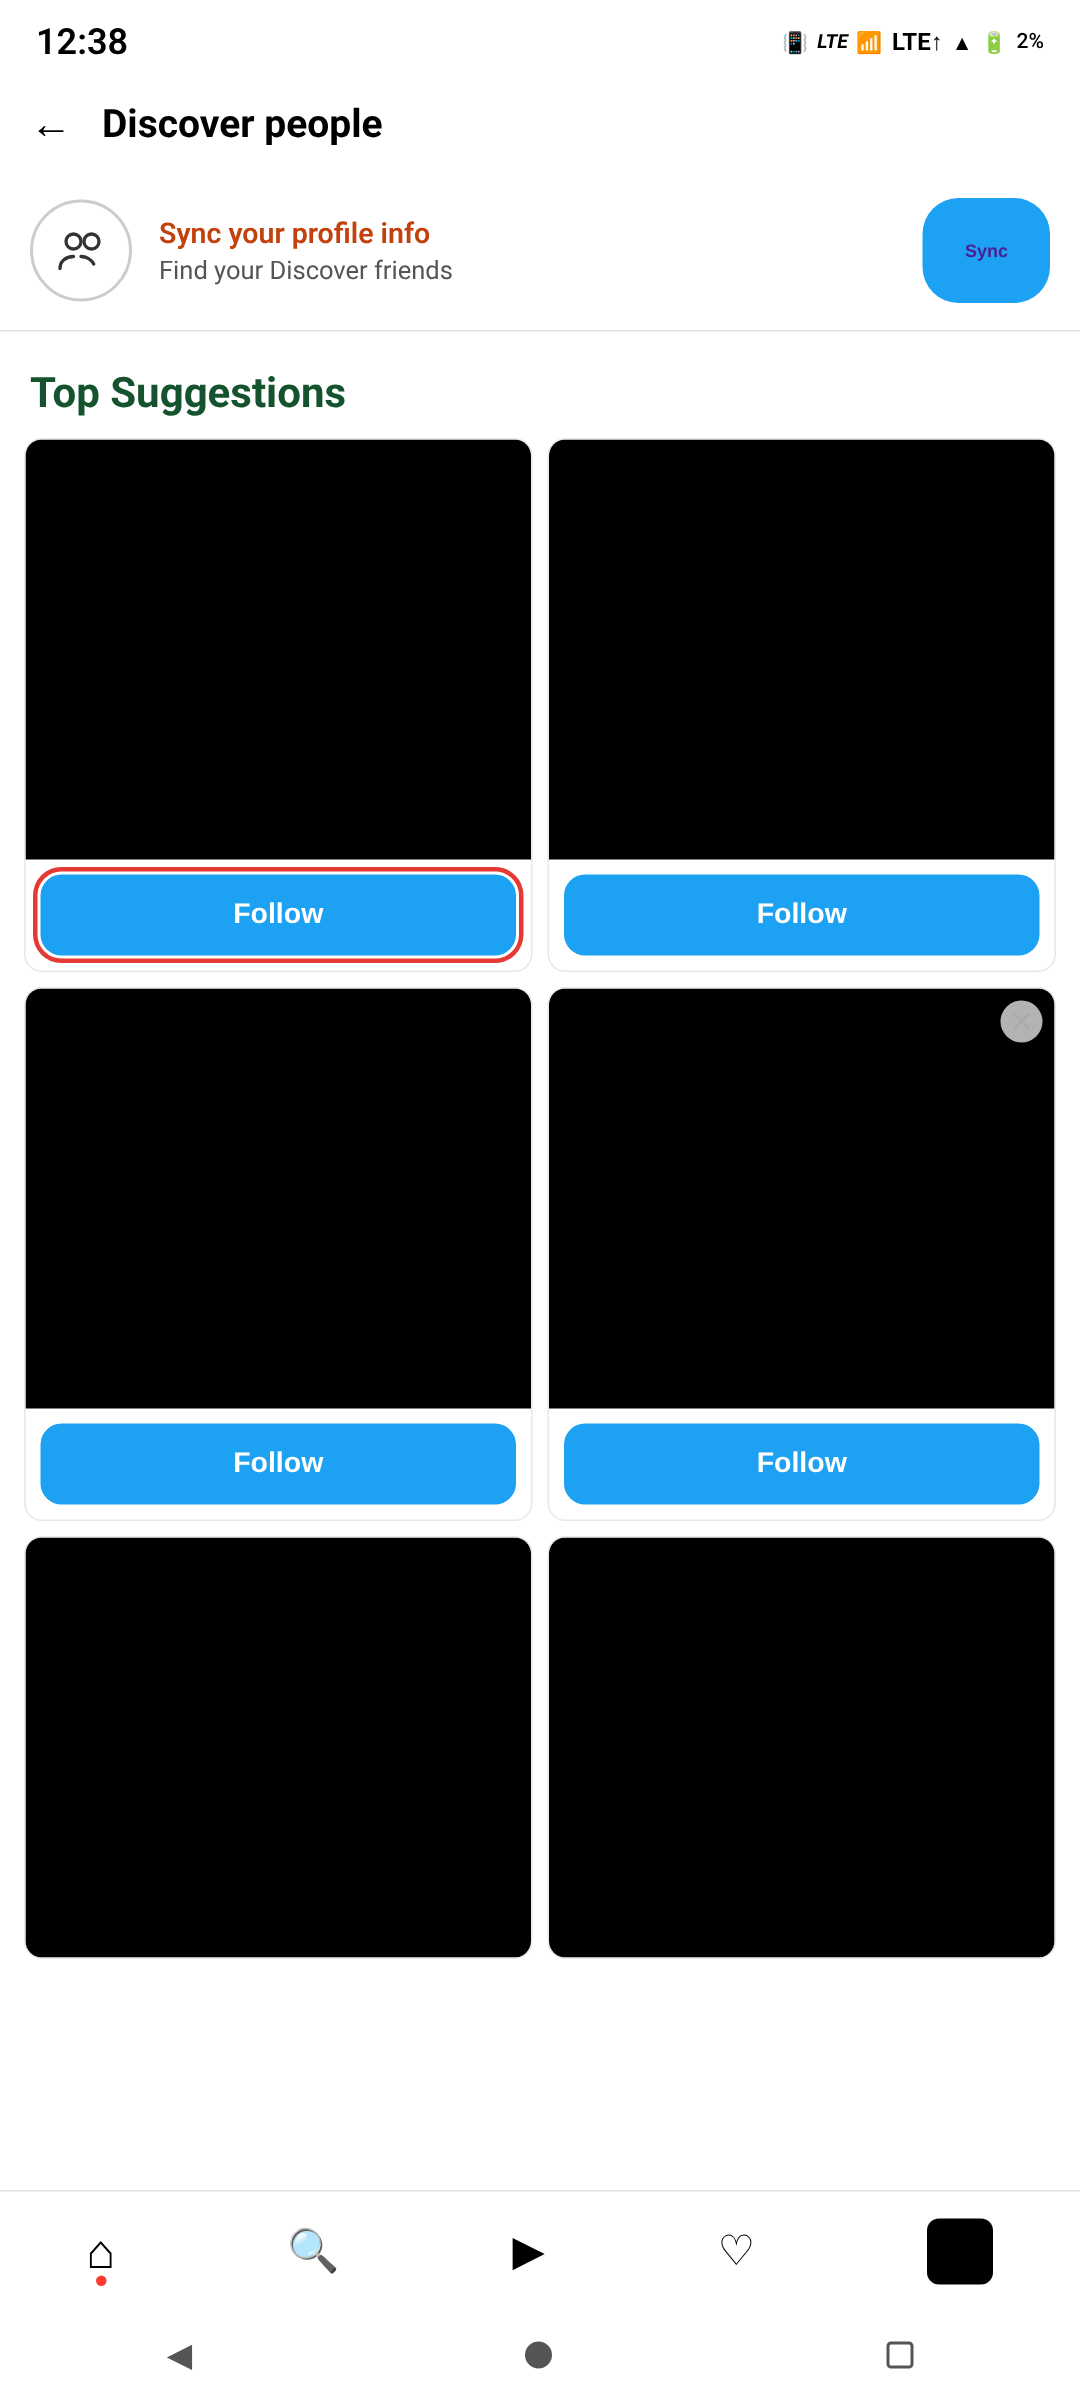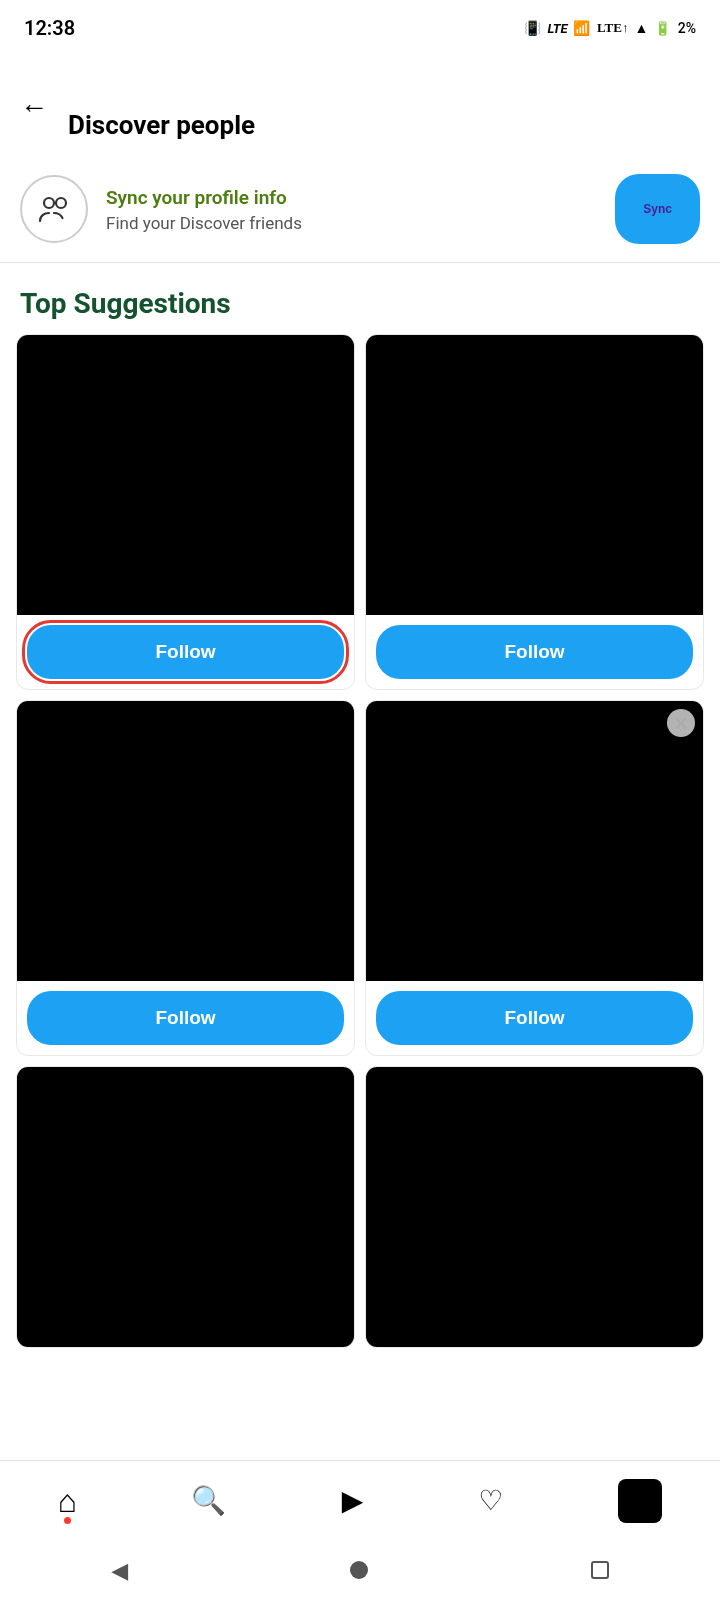--- a/index.html
+++ b/index.html
@@ -16,21 +16,21 @@
     
     .status-bar {
       display: flex;
       justify-content: space-between;
       align-items: center;
       padding: 12px 24px 8px 24px;
       height: 52px;
       background: #fff;
     }
     .status-time {
-      font-size: 20px;
+      font-size: 24px;
       font-weight: 600;
       color: #000;
     }
     .status-icons {
       display: flex;
       align-items: center;
       gap: 6px;
       font-size: 16px;
       color: #000;
     }
@@ -50,21 +50,20 @@
     .back-btn {
       font-size: 28px;
       color: #000;
       cursor: pointer;
       line-height: 1;
     }
     .header-title {
       font-size: 26px;
       font-weight: 700;
       color: #000;
-      margin-top: 42px;
     }
 
     
     .sync-banner {
       display: flex;
       align-items: center;
       padding: 18px 20px;
       background: #fff;
       gap: 18px;
       border-bottom: 1px solid #e0e0e0;
@@ -81,21 +80,21 @@
       flex-shrink: 0;
       font-size: 30px;
       color: #333;
     }
     .sync-text {
       flex: 1;
     }
     .sync-title {
       font-size: 19px;
       font-weight: 600;
-      color: #4d7c0f;
+      color: #c2410c;
       margin-bottom: 4px;
     }
     .sync-subtitle {
       font-size: 17px;
       color: #555;
     }
     .sync-btn {
       background: #1da1f2;
       color: #4c1d95;
       border: none;
@@ -137,21 +136,21 @@
       background: #000;
       display: block;
     }
 
     .follow-btn {
       width: calc(100% - 20px);
       margin: 10px;
       background: #1da1f2;
       color: #fff;
       border: none;
-      border-radius: 24px;
+      border-radius: 14px;
       padding: 16px 10px;
       font-size: 19px;
       font-weight: 600;
       cursor: pointer;
       display: block;
     }
 
     .follow-btn.highlighted {
       outline: 3px solid #e53935;
       outline-offset: 2px;
@@ -253,21 +252,21 @@
   </style>
 </head>
 <body>
 
 <div class="status-bar">
   <span class="status-time">12:38</span>
   <div class="status-icons">
     <span>📳</span>
     <span style="font-size:13px;font-weight:700;font-style:italic;">LTE</span>
     <span>📶</span>
-    <span style="font-size:13px;font-weight:700;font-family:Liberation Serif, serif;">LTE↑</span>
+    <span style="font-size:16px;font-weight:700;">LTE↑</span>
     <span>▲</span>
     <span>🔋</span>
     <span>2%</span>
   </div>
 </div>
 
 <div class="header">
   <span class="back-btn">←</span>
   <span class="header-title">Discover people</span>
 </div>

